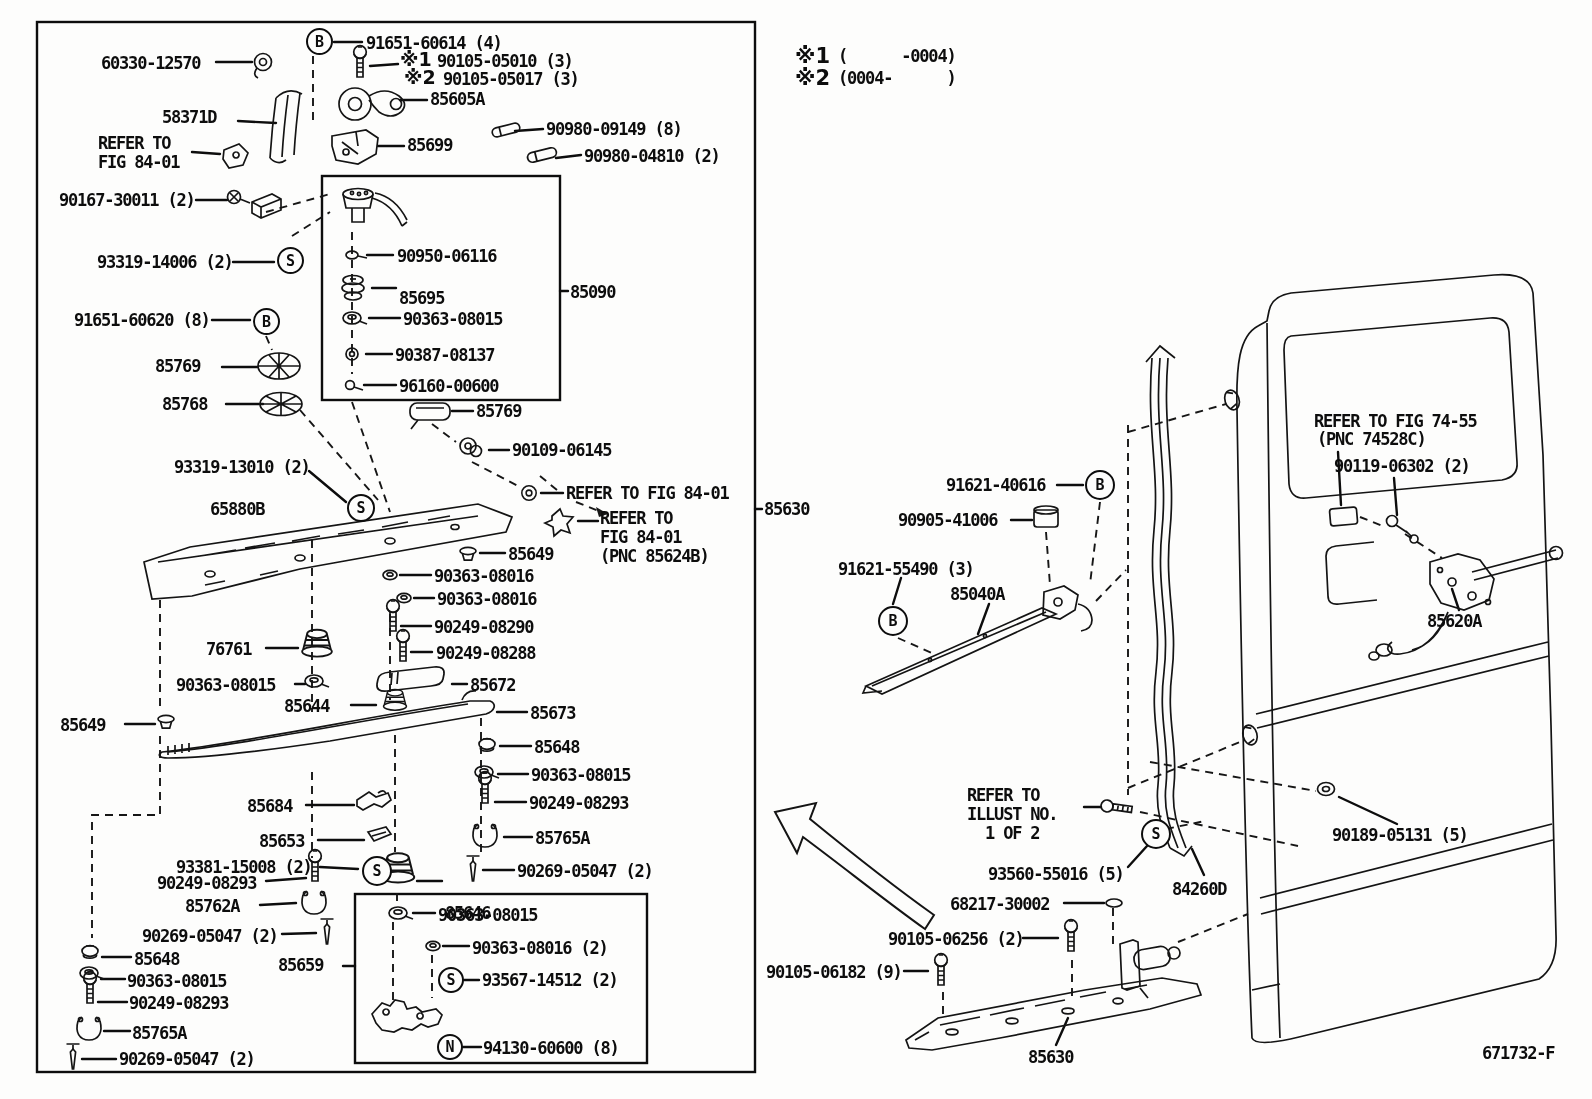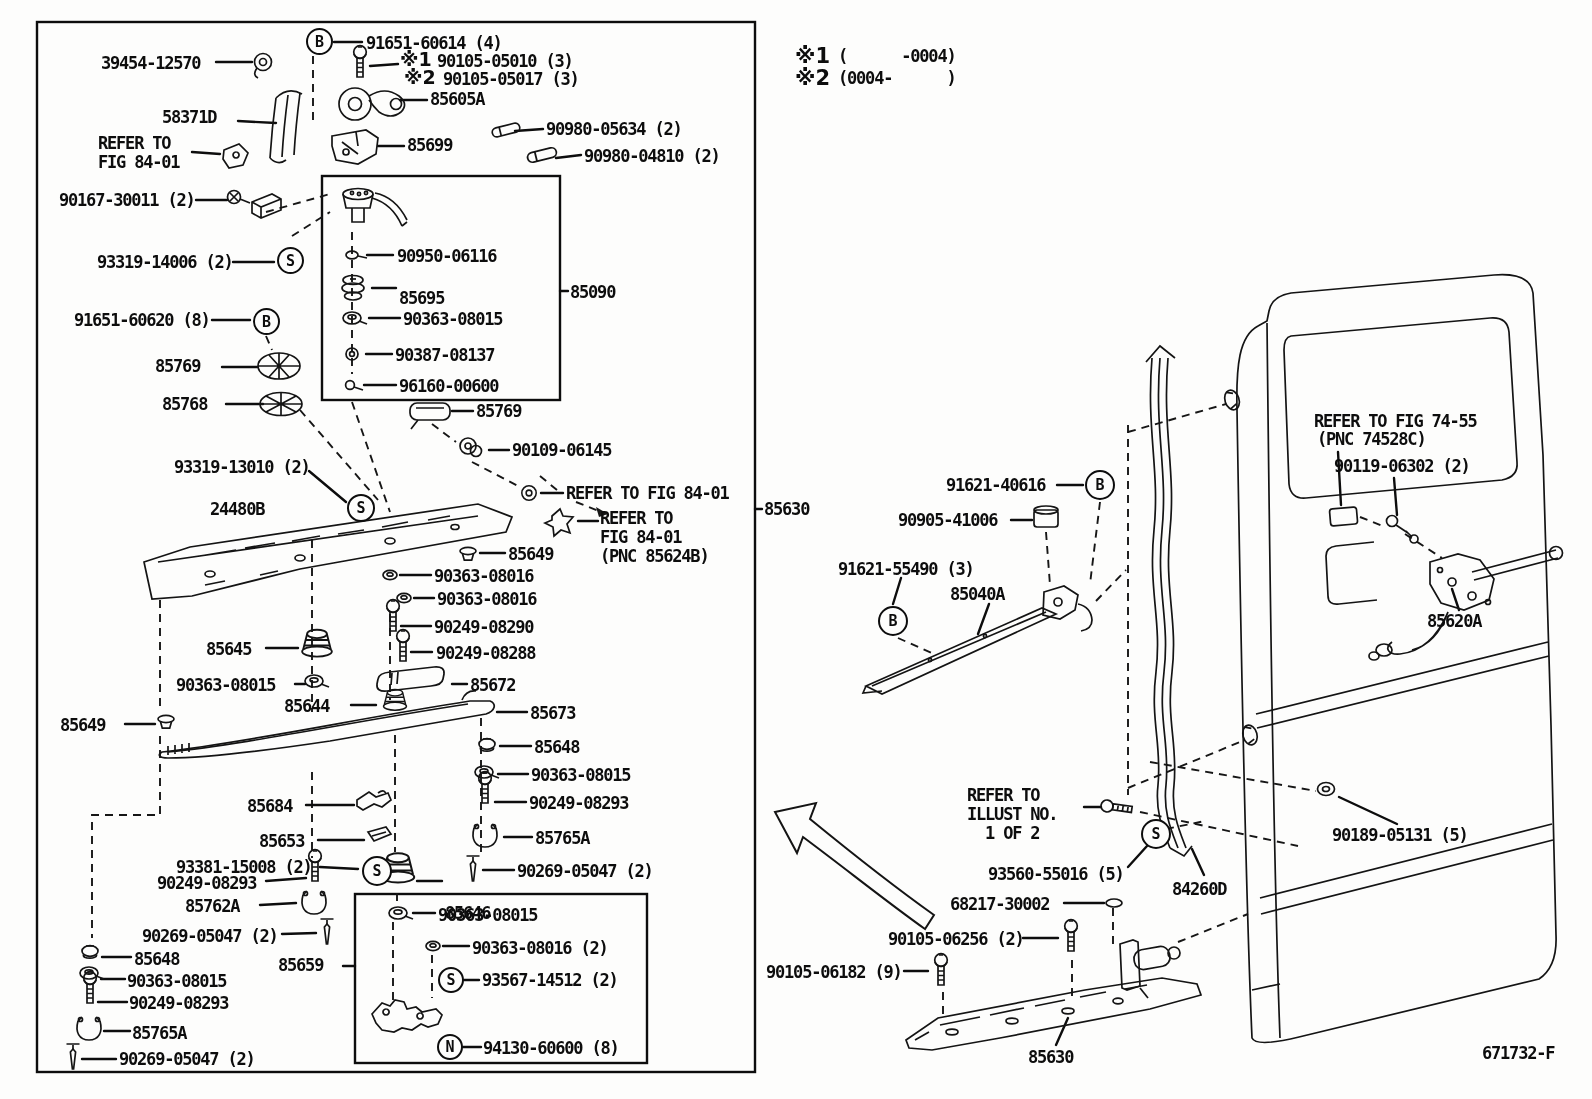--- a/index.html
+++ b/index.html
@@ -392,59 +392,59 @@
 <div class="circ" style="left:437px;top:1034px;width:26px;height:26px">N</div>
 <div class="circ" style="left:1085px;top:470px;width:30px;height:30px">B</div>
 <div class="circ" style="left:878px;top:606px;width:30px;height:30px">B</div>
 <div class="circ" style="left:1141px;top:819px;width:30px;height:30px">S</div>
 
 <span class="mark" style="left:795px;top:44px">※1</span>
 <div class="lbl" style="left:838px;top:47px">(      -0004)</div>
 <span class="mark" style="left:795px;top:66px">※2</span>
 <div class="lbl" style="left:838px;top:69px">(0004-      )</div>
 
-<div class="lbl" style="left:101px;top:54px">39454-12570</div>
+<div class="lbl" style="left:101px;top:54px">60330-12570</div>
 <div class="lbl" style="left:366px;top:34px">91651-60614 (4)</div>
 <span class="mark" style="left:400px;top:48px;font-size:19px">※1</span>
 <div class="lbl" style="left:437px;top:52px">90105-05010 (3)</div>
 <span class="mark" style="left:404px;top:66px;font-size:19px">※2</span>
 <div class="lbl" style="left:443px;top:70px">90105-05017 (3)</div>
 <div class="lbl" style="left:162px;top:108px">58371D</div>
 <div class="lbl" style="left:98px;top:134px">REFER TO
 FIG 84-01</div>
 <div class="lbl" style="left:430px;top:90px">85605A</div>
 <div class="lbl" style="left:407px;top:136px">85699</div>
-<div class="lbl" style="left:546px;top:120px">90980-05634 (2)</div>
+<div class="lbl" style="left:546px;top:120px">90980-09149 (8)</div>
 <div class="lbl" style="left:584px;top:147px">90980-04810 (2)</div>
 <div class="lbl" style="left:59px;top:191px">90167-30011 (2)</div>
 <div class="lbl" style="left:97px;top:253px">93319-14006 (2)</div>
 <div class="lbl" style="left:74px;top:311px">91651-60620 (8)</div>
 <div class="lbl" style="left:155px;top:357px">85769</div>
 <div class="lbl" style="left:162px;top:395px">85768</div>
 <div class="lbl" style="left:397px;top:247px">90950-06116</div>
 <div class="lbl" style="left:399px;top:289px">85695</div>
 <div class="lbl" style="left:403px;top:310px">90363-08015</div>
 <div class="lbl" style="left:395px;top:346px">90387-08137</div>
 <div class="lbl" style="left:399px;top:377px">96160-00600</div>
 <div class="lbl" style="left:570px;top:283px">85090</div>
 <div class="lbl" style="left:476px;top:402px">85769</div>
 <div class="lbl" style="left:512px;top:441px">90109-06145</div>
 <div class="lbl" style="left:174px;top:458px">93319-13010 (2)</div>
-<div class="lbl" style="left:210px;top:500px">24480B</div>
+<div class="lbl" style="left:210px;top:500px">65880B</div>
 <div class="lbl" style="left:566px;top:484px">REFER TO FIG 84-01</div>
 <div class="lbl" style="left:600px;top:509px">REFER TO
 FIG 84-01
 (PNC 85624B)</div>
 <div class="lbl" style="left:764px;top:500px">85630</div>
 <div class="lbl" style="left:508px;top:545px">85649</div>
 <div class="lbl" style="left:434px;top:567px">90363-08016</div>
 <div class="lbl" style="left:437px;top:590px">90363-08016</div>
 <div class="lbl" style="left:434px;top:618px">90249-08290</div>
 <div class="lbl" style="left:436px;top:644px">90249-08288</div>
-<div class="lbl" style="left:206px;top:640px">85645</div>
+<div class="lbl" style="left:206px;top:640px">76761</div>
 <div class="lbl" style="left:176px;top:676px">90363-08015</div>
 <div class="lbl" style="left:284px;top:697px">85644</div>
 <div class="lbl" style="left:470px;top:676px">85672</div>
 <div class="lbl" style="left:530px;top:704px">85673</div>
 <div class="lbl" style="left:60px;top:716px">85649</div>
 <div class="lbl" style="left:534px;top:738px">85648</div>
 <div class="lbl" style="left:531px;top:766px">90363-08015</div>
 <div class="lbl" style="left:529px;top:794px">90249-08293</div>
 <div class="lbl" style="left:535px;top:829px">85765A</div>
 <div class="lbl" style="left:517px;top:862px">90269-05047 (2)</div>

